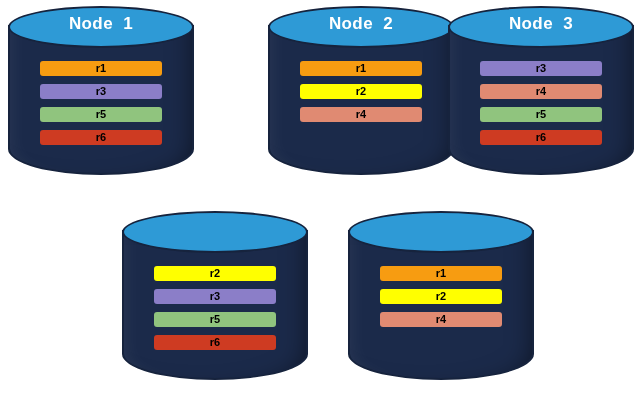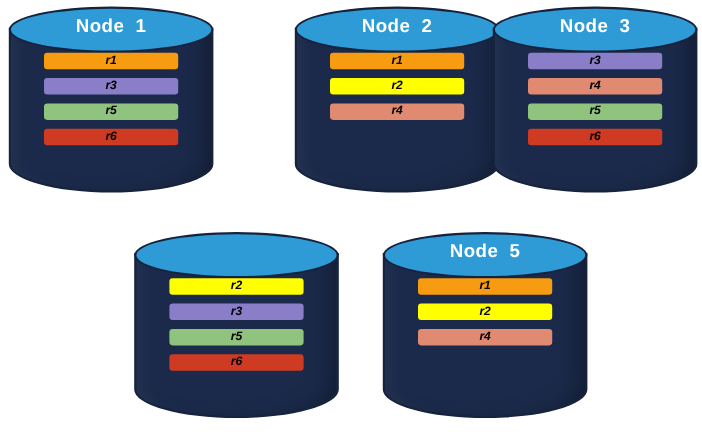--- a/index.html
+++ b/index.html
@@ -58,24 +58,23 @@
     color: #ffffff;
     font-size: 17px;
     font-weight: bold;
     letter-spacing: 0.4px;
     white-space: pre;
     z-index: 4;
   }
   .bars {
     position: absolute;
     left: 32px;
-    top: 44px;
+    top: 57px;
     width: 122px;
     z-index: 3;
-    font-style: italic;
   }
   .bar {
     height: 15px;
     margin-bottom: 8px;
     border-radius: 3px;
     text-align: center;
     font-size: 11px;
     font-weight: bold;
     color: #000000;
     line-height: 15px;
@@ -124,20 +123,19 @@
       <div class="bars">
         <div class="bar" style="background: rgb(255, 255, 0);">r2</div>
         <div class="bar" style="background: rgb(139, 126, 200);">r3</div>
         <div class="bar" style="background: rgb(144, 196, 126);">r5</div>
         <div class="bar" style="background: rgb(206, 59, 34);">r6</div>
       </div>
     </div>
     <div class="node" style="left: 348px; top: 209px;">
       <div class="cyl-body"></div>
       <div class="cyl-top"></div>
-      <div class="node-title">Node  5</div>
       <div class="bars">
         <div class="bar" style="background: rgb(247, 156, 17);">r1</div>
         <div class="bar" style="background: rgb(255, 255, 0);">r2</div>
         <div class="bar" style="background: rgb(224, 138, 114);">r4</div>
       </div>
     </div>
   </div>
 
 </body></html>

